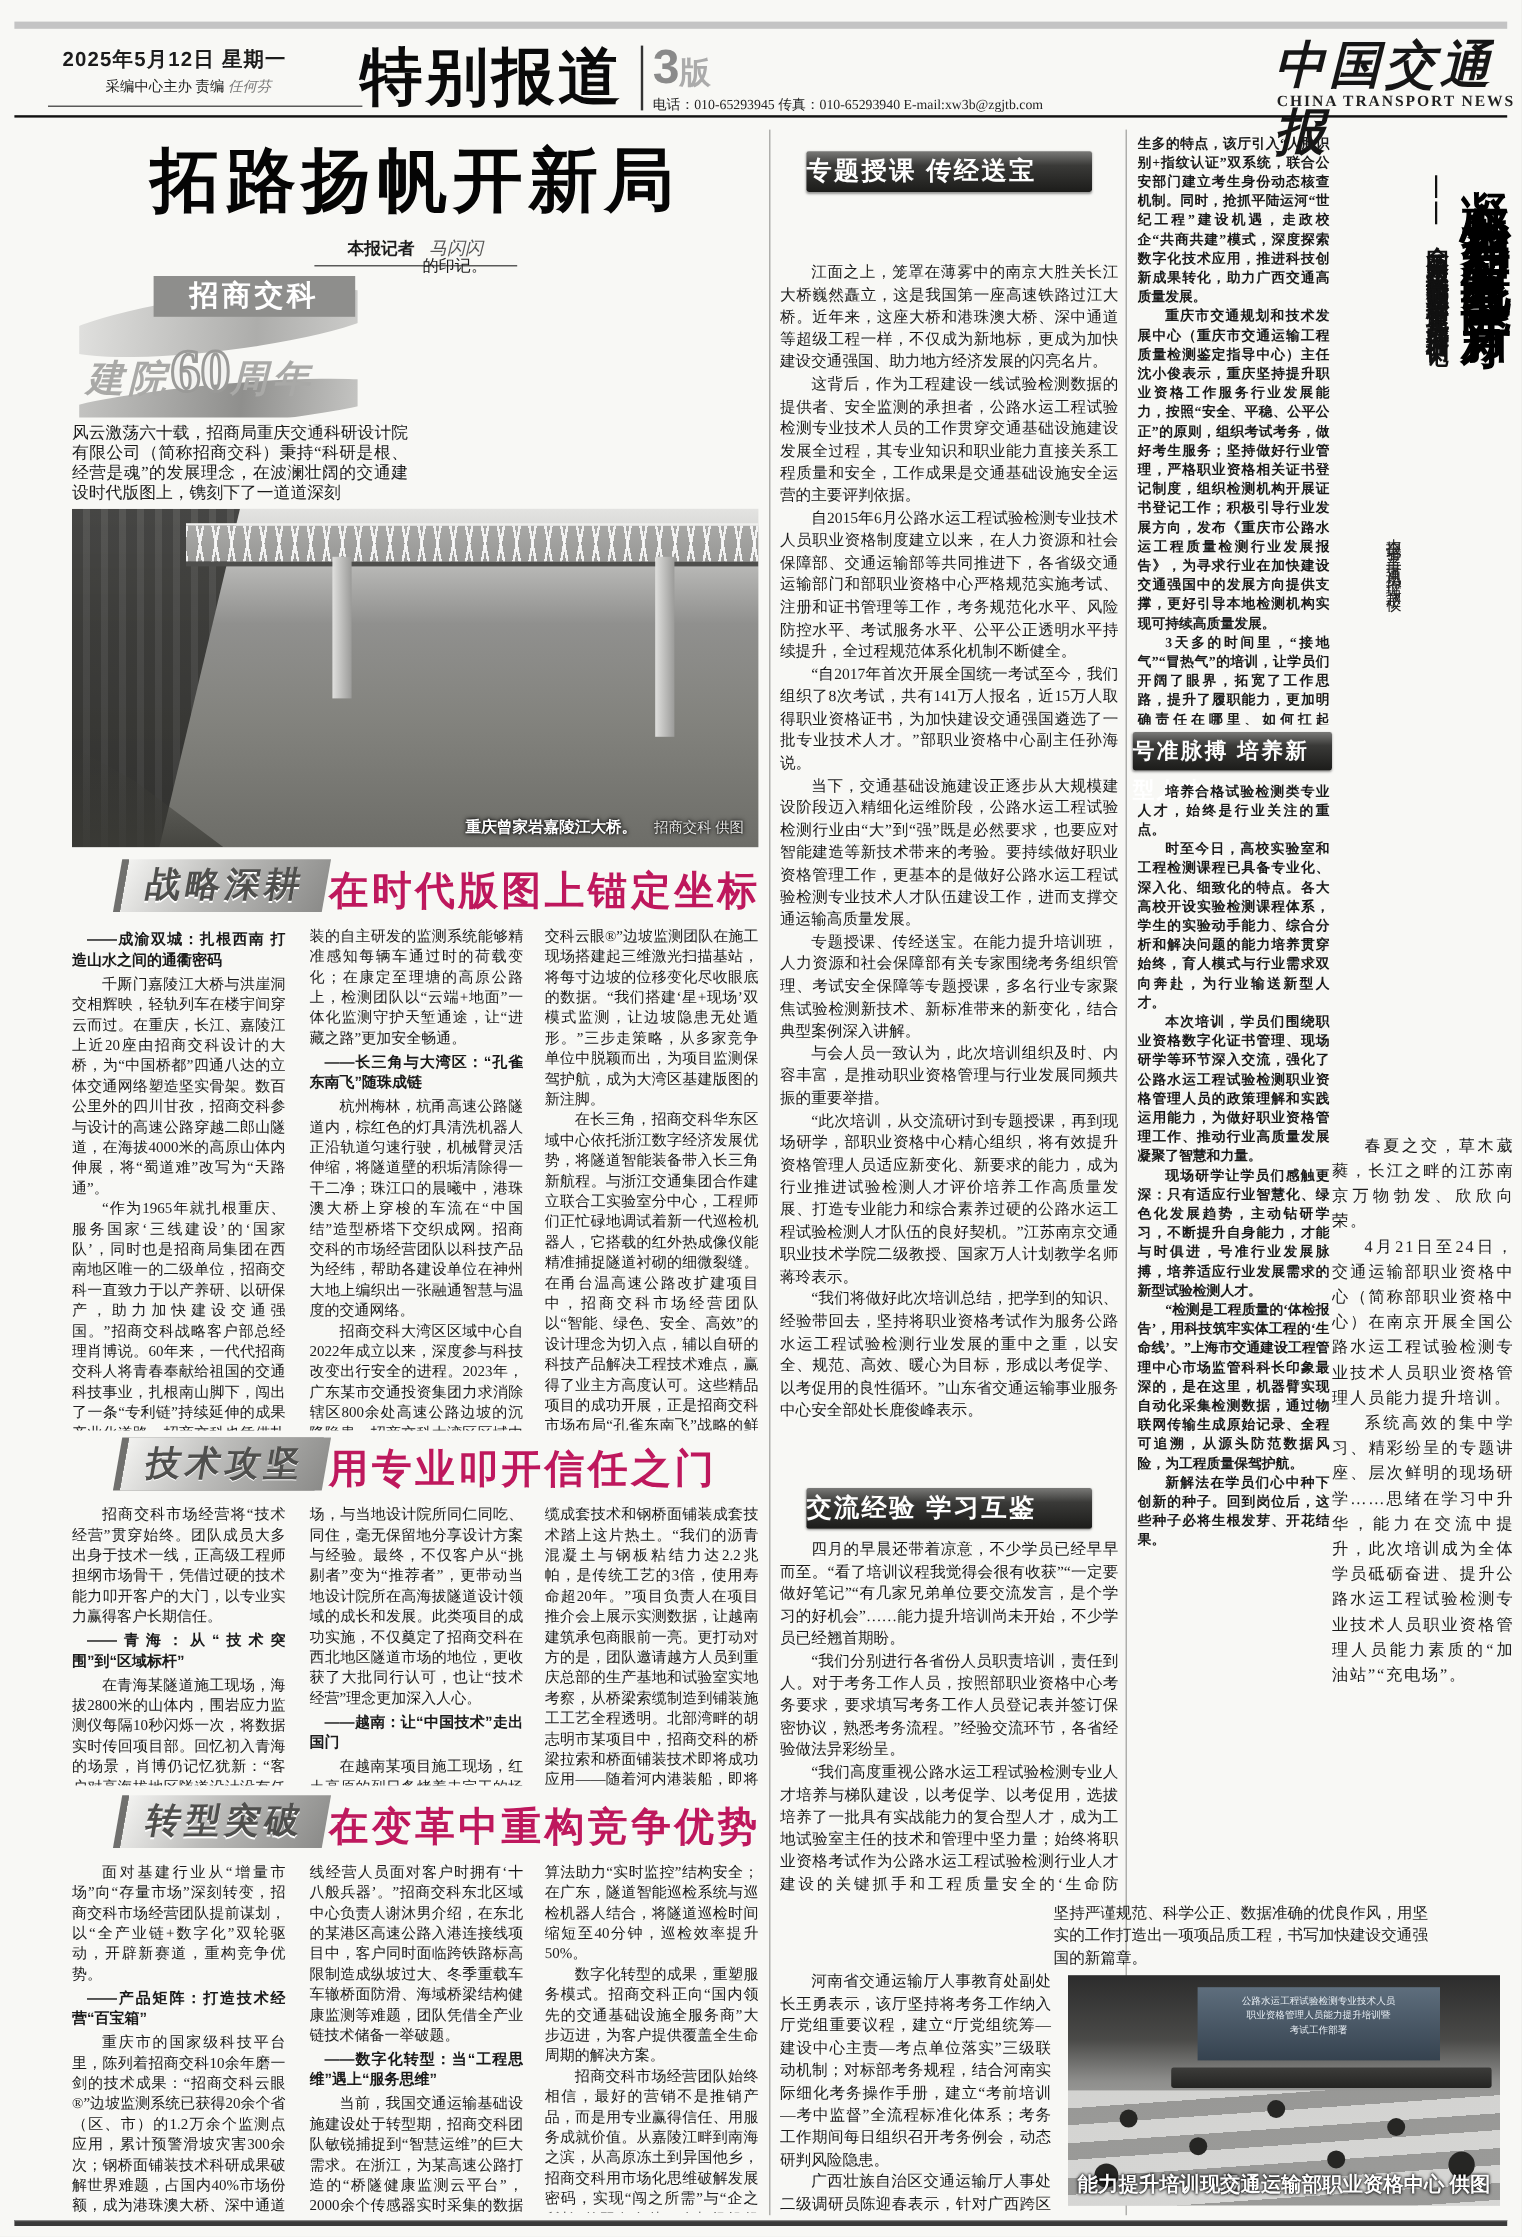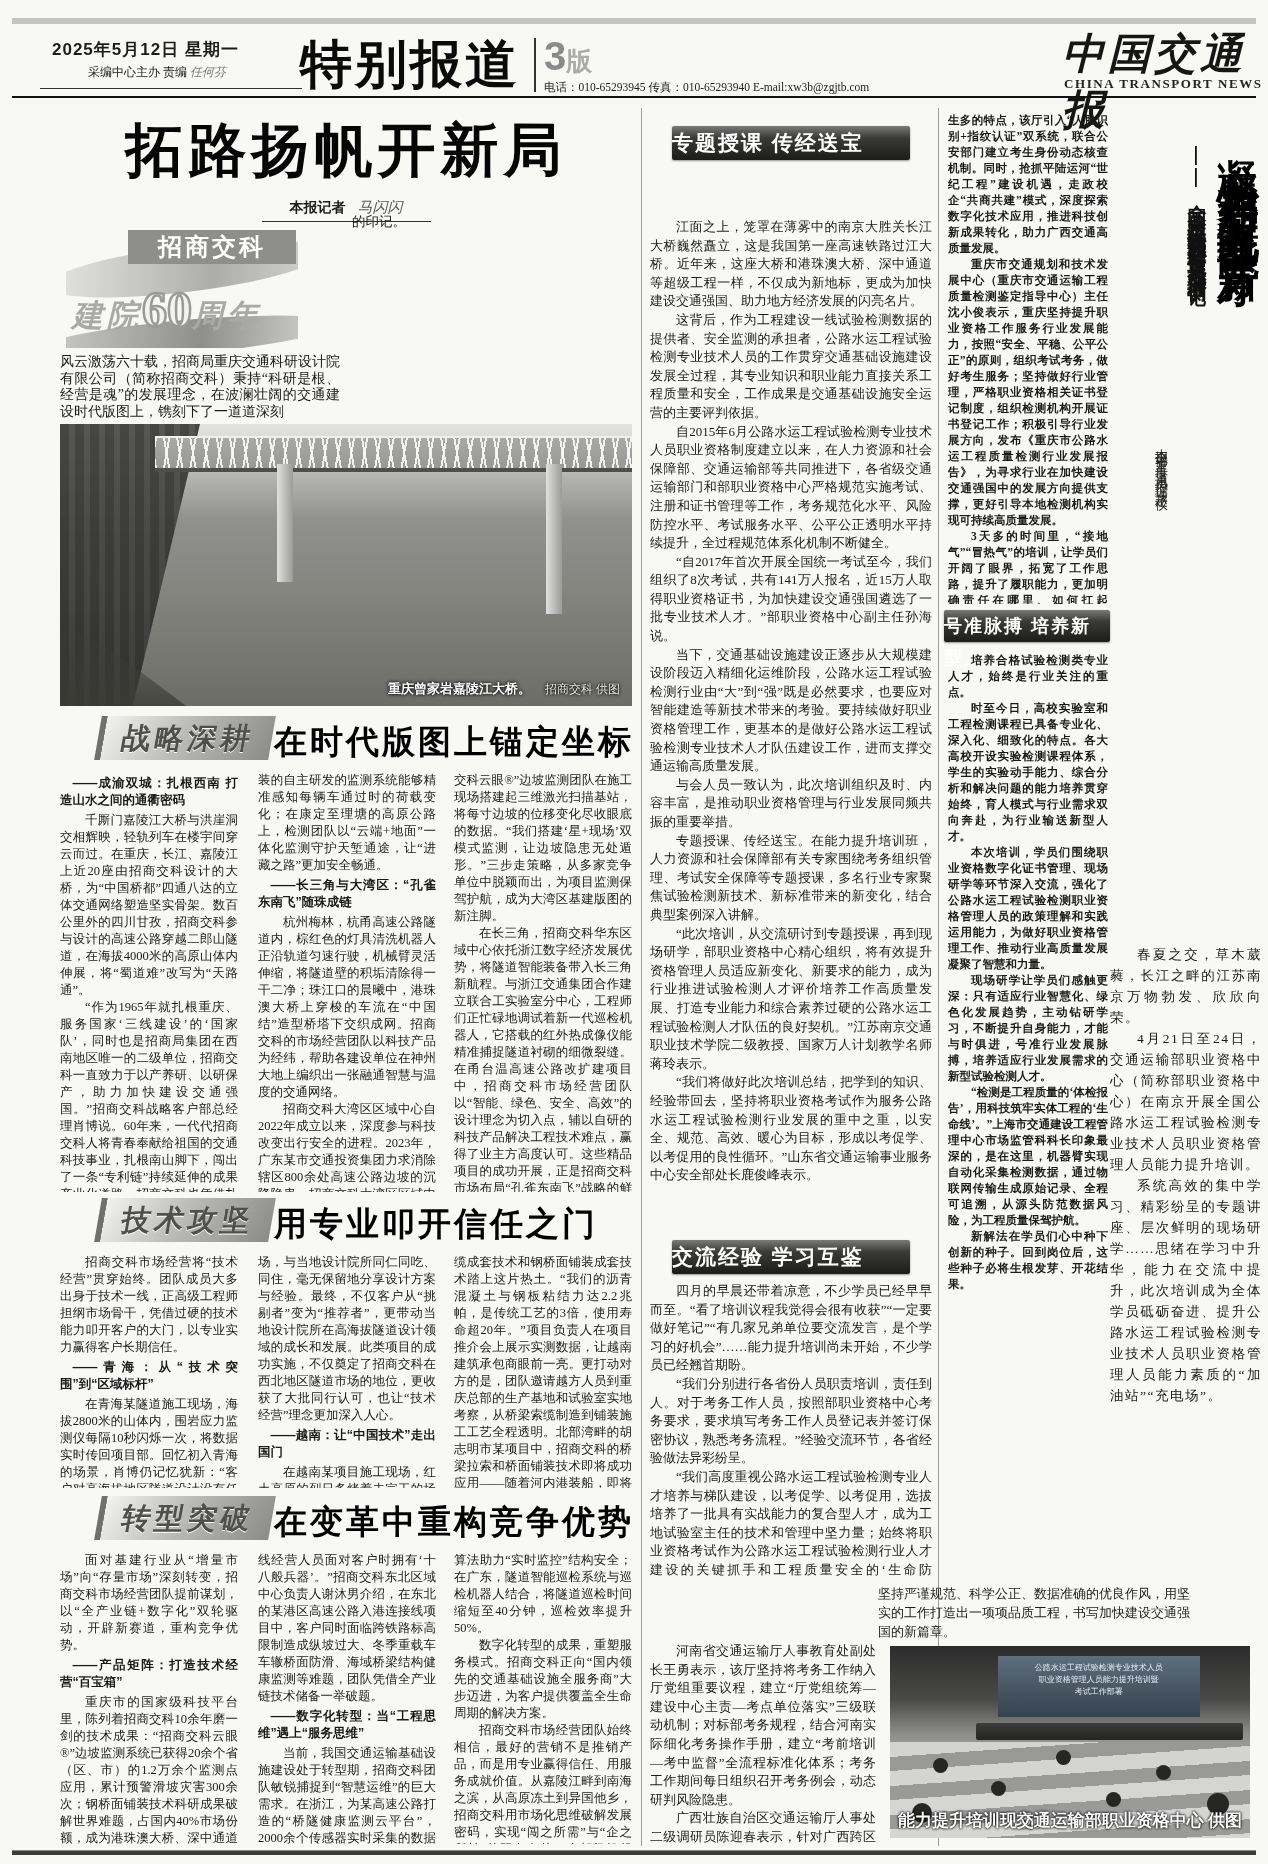--- a/index.html
+++ b/index.html
@@ -47,21 +47,21 @@
   .ph1-pier{position:absolute;width:16px;background:linear-gradient(90deg,#e0e0de,#9b9b99);}
   .ph1-shore{position:absolute;left:0;bottom:0;width:46%;height:30%;
      background:linear-gradient(180deg,rgba(80,80,75,0),rgba(60,60,55,.8));
      clip-path:polygon(0 0,20% 35%,48% 100%,0 100%);}
   .ph1-cap{position:absolute;right:12px;bottom:8px;color:#fff;font-size:13px;font-weight:700;text-shadow:0 0 4px #000,0 0 2px #000;}
   .ph1-cap .credit{font-weight:400;font-size:12px;margin-left:14px;color:#e8e8e6;margin-top:39px;}
   .sec-tag{position:absolute;height:44px;line-height:44px;padding:0 18px;transform:skewX(-10deg);
      background:linear-gradient(115deg,#f2f2f0 0%,#bcbcba 45%,#8b8b89 100%);
      font-family:"Liberation Sans",sans-serif;font-weight:900;font-size:29px;letter-spacing:4px;color:#4f4f4d;
      text-shadow:0 1px 0 #fff;box-shadow:-6px 0 0 #70706e;}
-  .sec-title{position:absolute;font-family:"Liberation Sans",sans-serif;font-weight:900;font-size:33px;letter-spacing:3px;color:#000000;}
+  .sec-title{position:absolute;font-family:"Liberation Sans",sans-serif;font-weight:900;font-size:33px;letter-spacing:3px;color:#be185d;}
   .col{position:absolute;font-size:12.5px;line-height:17px;text-align:justify;overflow:hidden;color:#1a1a1a;}
   .col .p{text-indent:2em;}
   .col .cont{text-indent:0;}
   .col .h{font-family:"Liberation Sans",sans-serif;font-weight:700;text-indent:1em;margin:3px 0;}
   .lead{font-size:14px;line-height:16.5px;}
   .midcol{font-size:13px;line-height:18.6px;}
   .darkbox{position:absolute;background:linear-gradient(180deg,#7a7a78 0%,#3a3a38 35%,#1c1c1a 100%);
      color:#fff;font-family:"Liberation Sans",sans-serif;font-weight:900;
      letter-spacing:2px;border-radius:2px;box-shadow:0 1px 2px rgba(0,0,0,.4);}
   .vblock{position:absolute;writing-mode:vertical-rl;}
@@ -194,22 +194,22 @@
       <div class="p">招商交科市场经营团队始终相信，最好的营销不是推销产品，而是用专业赢得信任、用服务成就价值。从嘉陵江畔到南海之滨，从高原冻土到异国他乡，招商交科用市场化思维破解发展密码，实现“闯之所需”与“企之所长”的双向奔赴。今朝扬帆起航，续写山河画卷。</div>
     </div>
 
   <div class="darkbox" style="left:672px;top:126px;width:238px;height:34px;line-height:34px;font-size:21px;">专题授课 传经送宝</div>
   <div class="col midcol" style="left:650px;top:170px;width:282px;height:1062px;margin-top:48px;">
       <div class="p">江面之上，笼罩在薄雾中的南京大胜关长江大桥巍然矗立，这是我国第一座高速铁路过江大桥。近年来，这座大桥和港珠澳大桥、深中通道等超级工程一样，不仅成为新地标，更成为加快建设交通强国、助力地方经济发展的闪亮名片。</div>
       <div class="p">这背后，作为工程建设一线试验检测数据的提供者、安全监测的承担者，公路水运工程试验检测专业技术人员的工作贯穿交通基础设施建设发展全过程，其专业知识和职业能力直接关系工程质量和安全，工作成果是交通基础设施安全运营的主要评判依据。</div>
       <div class="p">自2015年6月公路水运工程试验检测专业技术人员职业资格制度建立以来，在人力资源和社会保障部、交通运输部等共同推进下，各省级交通运输部门和部职业资格中心严格规范实施考试、注册和证书管理等工作，考务规范化水平、风险防控水平、考试服务水平、公平公正透明水平持续提升，全过程规范体系化机制不断健全。</div>
       <div class="p">“自2017年首次开展全国统一考试至今，我们组织了8次考试，共有141万人报名，近15万人取得职业资格证书，为加快建设交通强国遴选了一批专业技术人才。”部职业资格中心副主任孙海说。</div>
       <div class="p">当下，交通基础设施建设正逐步从大规模建设阶段迈入精细化运维阶段，公路水运工程试验检测行业由“大”到“强”既是必然要求，也要应对智能建造等新技术带来的考验。要持续做好职业资格管理工作，更基本的是做好公路水运工程试验检测专业技术人才队伍建设工作，进而支撑交通运输高质量发展。</div>
+      <div class="p">专题授课、传经送宝。在能力提升培训班，人力资源和社会保障部有关专家围绕考务组织管理、考试安全保障等专题授课，多名行业专家聚焦试验检测新技术、新标准带来的新变化，结合典型案例深入讲解。</div>
       <div class="p">与会人员一致认为，此次培训组织及时、内容丰富，是推动职业资格管理与行业发展同频共振的重要举措。</div>
-      <div class="p">专题授课、传经送宝。在能力提升培训班，人力资源和社会保障部有关专家围绕考务组织管理、考试安全保障等专题授课，多名行业专家聚焦试验检测新技术、新标准带来的新变化，结合典型案例深入讲解。</div>
       <div class="p">“此次培训，从交流研讨到专题授课，再到现场研学，部职业资格中心精心组织，将有效提升资格管理人员适应新变化、新要求的能力，成为行业推进试验检测人才评价培养工作高质量发展、打造专业能力和综合素养过硬的公路水运工程试验检测人才队伍的良好契机。”江苏南京交通职业技术学院二级教授、国家万人计划教学名师蒋玲表示。</div>
       <div class="p">“我们将做好此次培训总结，把学到的知识、经验带回去，坚持将职业资格考试作为服务公路水运工程试验检测行业发展的重中之重，以安全、规范、高效、暖心为目标，形成以考促学、以考促用的良性循环。”山东省交通运输事业服务中心安全部处长鹿俊峰表示。</div>
     </div>
   <div class="darkbox" style="left:672px;top:1240px;width:238px;height:34px;line-height:34px;font-size:21px;">交流经验 学习互鉴</div>
   <div class="col midcol" style="left:650px;top:1282px;width:282px;height:298px;">
       <div class="p">四月的早晨还带着凉意，不少学员已经早早而至。“看了培训议程我觉得会很有收获”“一定要做好笔记”“有几家兄弟单位要交流发言，是个学习的好机会”……能力提升培训尚未开始，不少学员已经翘首期盼。</div>
       <div class="p">“我们分别进行各省份人员职责培训，责任到人。对于考务工作人员，按照部职业资格中心考务要求，要求填写考务工作人员登记表并签订保密协议，熟悉考务流程。”经验交流环节，各省经验做法异彩纷呈。</div>
       <div class="p">“我们高度重视公路水运工程试验检测专业人才培养与梯队建设，以考促学、以考促用，选拔培养了一批具有实战能力的复合型人才，成为工地试验室主任的技术和管理中坚力量；始终将职业资格考试作为公路水运工程试验检测行业人才建设的关键抓手和工程质量安全的‘生命防线’。”听到这里，不少人快速写下笔记。</div>
     </div>
   <div class="col midcol" style="left:650px;top:1642px;width:226px;height:202px;">

